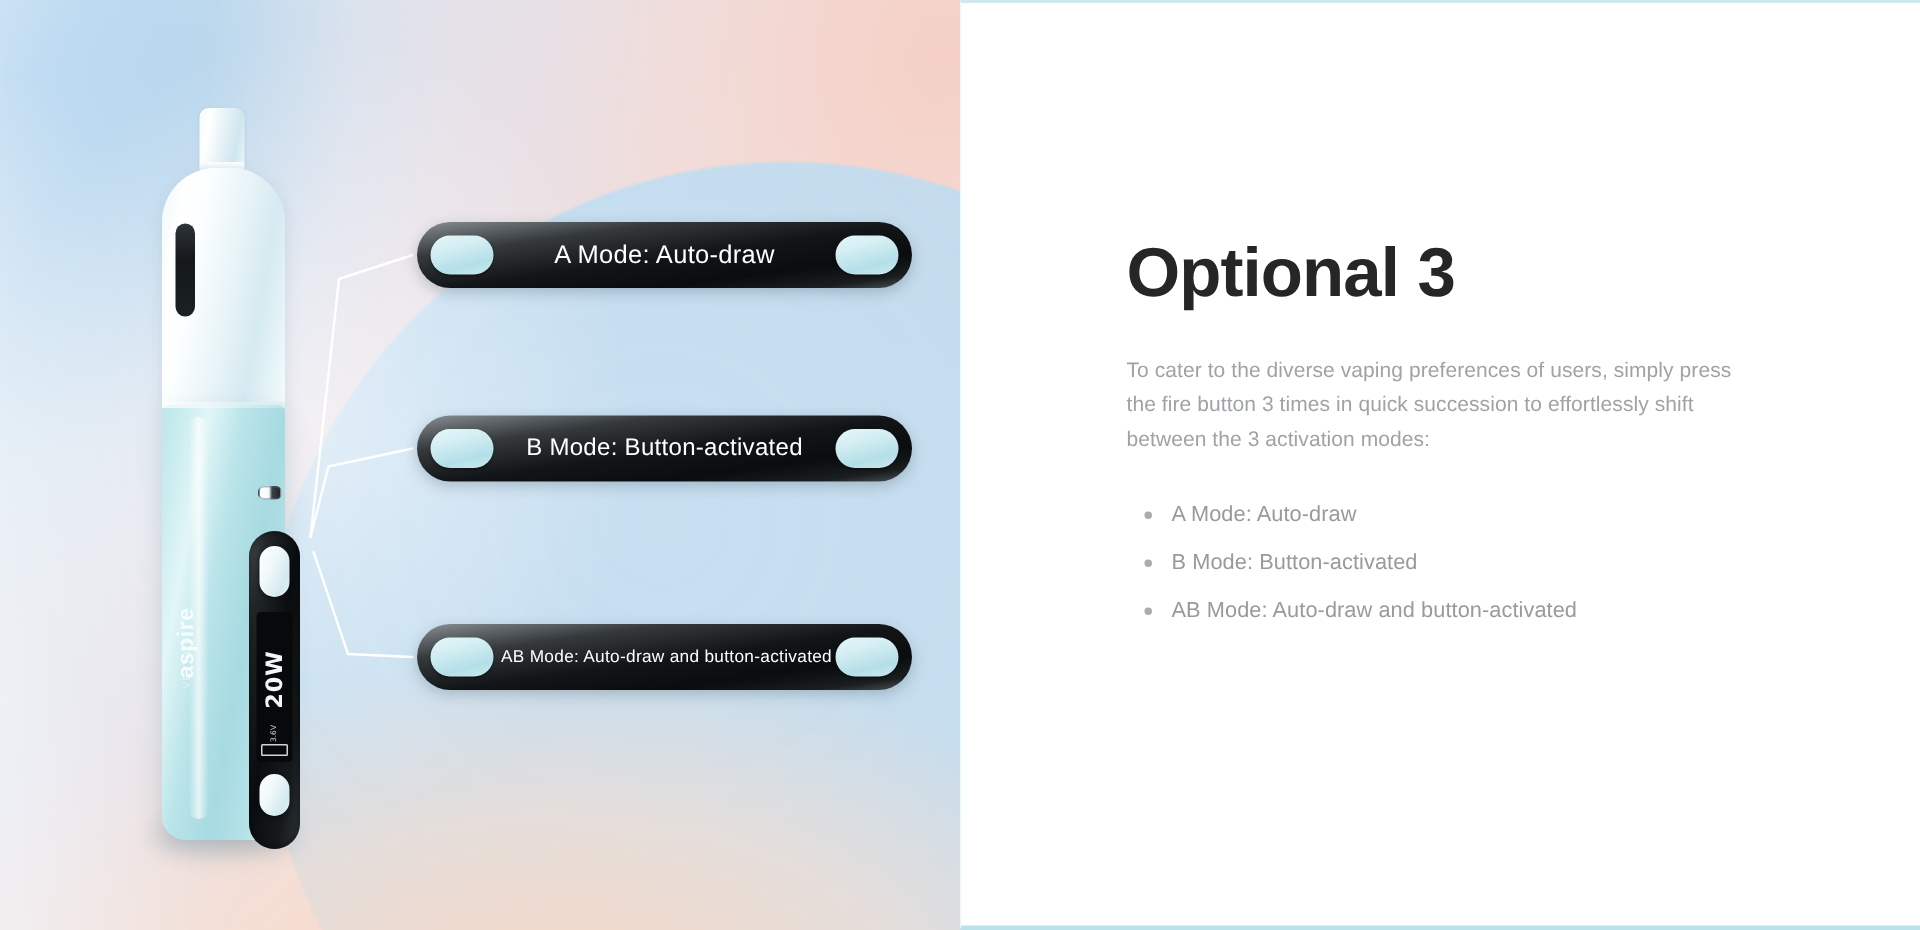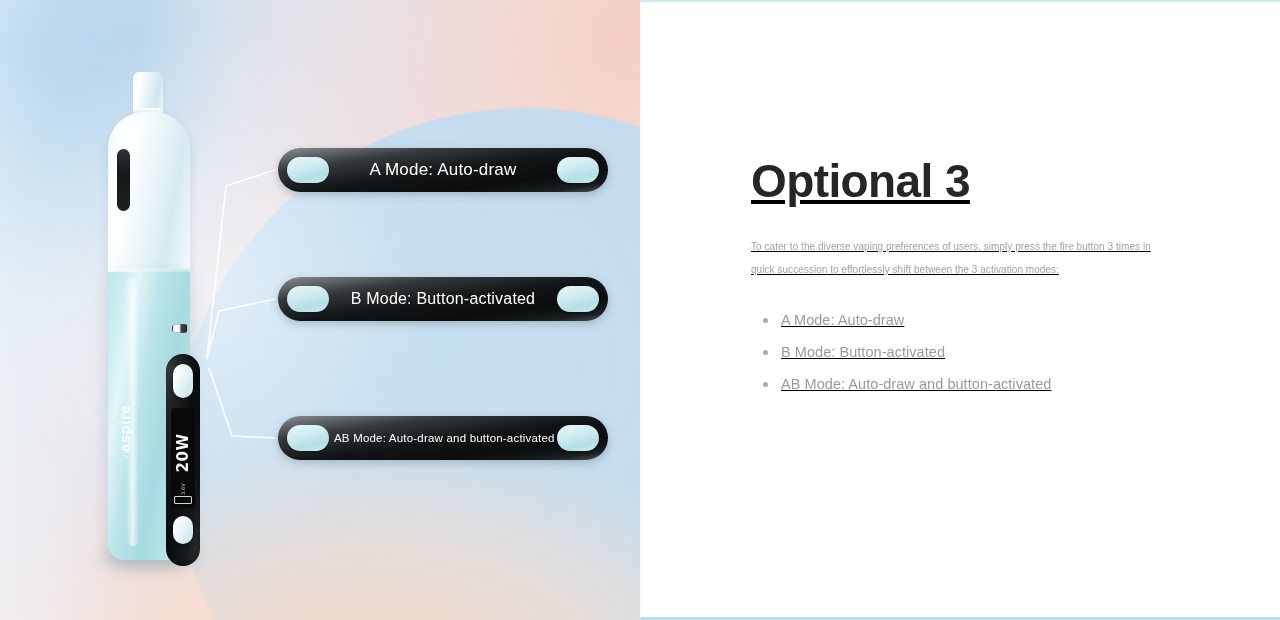--- a/index.html
+++ b/index.html
@@ -181,29 +181,28 @@
   .pill-b .pill-text  { font-size:16px; }
   .pill-ab .pill-text { font-size:11.5px; }
 
   
   .right-panel {
     position:relative; width:640px; height:620px; background:#ffffff;
     border-top:2px solid #cfeaef; border-bottom:3px solid #b9e2ea;
     border-left:1px solid #eef7f9;
     padding:0 80px 0 110px; display:flex; flex-direction:column;
     justify-content:flex-start;
-    text-decoration:underline;
   }
   .rp-inner { margin-top:152px; }
   .rp-title {
     color:#262626; font-size:46px; line-height:55px; font-weight:700;
     letter-spacing:-0.6px; max-width:420px;
   }
   .rp-body {
-    margin-top:26px; color:#9fa3a6; font-size:10px; line-height:23px;
+    margin-top:26px; color:#9fa3a6; font-size:14px; line-height:23px;
     max-width:420px; letter-spacing:0.05px;
   }
   .rp-list { margin-top:28px; list-style:none; padding-left:30px; }
   .rp-list li {
     position:relative; color:#979b9e; font-size:14.5px; line-height:23px;
     margin-bottom:9px; letter-spacing:0.05px;
   }
   .rp-bullet {
     position:absolute; left:-18px; top:9px; width:5px; height:5px;
     border-radius:50%; background:#a8acaf;

